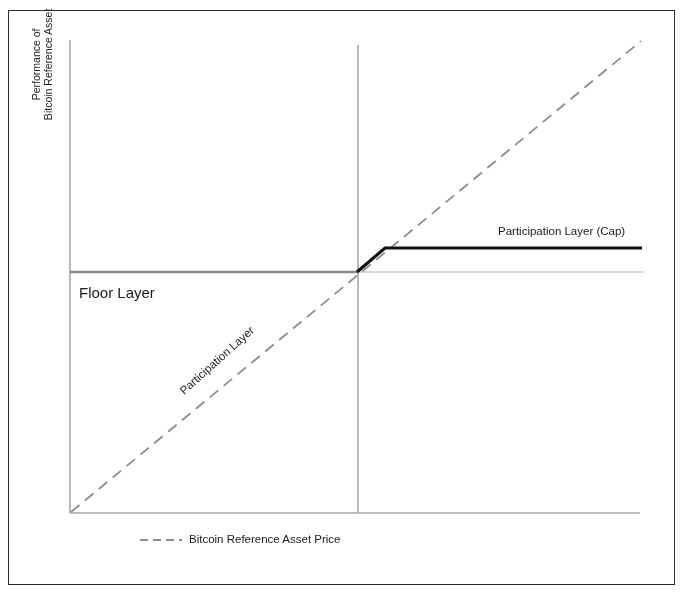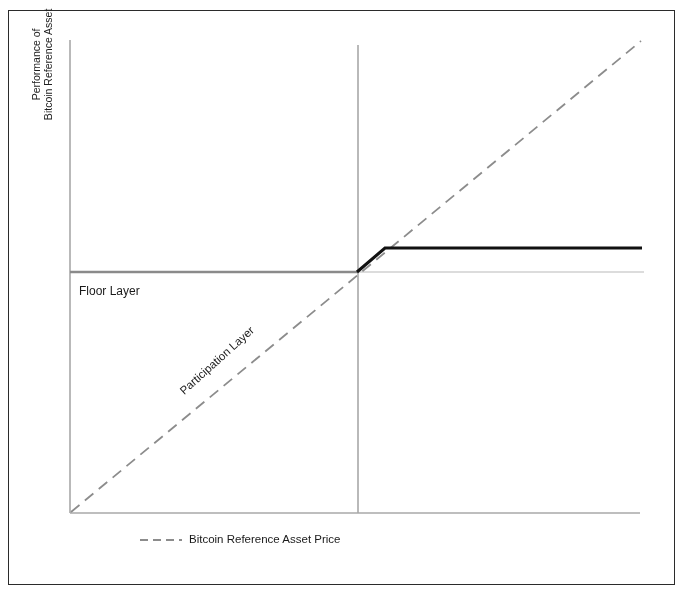--- a/index.html
+++ b/index.html
@@ -59,21 +59,21 @@
     font-size: 10.5px;
     text-align: center;
     transform: rotate(-90deg);
     transform-origin: 50% 50%;
     color: #202020;
   }
   #y-axis-label .l2 { display: block; }
   #floor-layer-label {
     left: 79px;
     top: 284px;
-    font-size: 12px;
+    font-size: 15px;
   }
   #participation-cap-label {
     left: 498px;
     top: 225px;
     font-size: 11.5px;
   }
   #participation-layer-label {
     left: 182px;
     top: 386px;
     font-size: 11.5px;
@@ -134,20 +134,21 @@
       <polyline points="357,272 385,248 642,248" fill="none" stroke="#111111" stroke-width="3.1" stroke-linejoin="miter" stroke-linecap="butt"></polyline>
     </svg>
 
     <div class="lbl" id="y-axis-label">
       <span class="l1">Performance of</span>
       <span class="l2">Bitcoin Reference Asset</span>
     </div>
 
     <div class="lbl" id="floor-layer-label">Floor Layer</div>
 
+    <div class="lbl" id="participation-cap-label">Participation Layer (Cap)</div>
 
     <div class="lbl" id="participation-layer-label">Participation Layer</div>
 
     <div id="legend">
 
       <div class="legend-item">
         <span class="swatch">
           <svg width="42" height="10" viewBox="0 0 42 10">
             <line x1="0" y1="5" x2="42" y2="5" stroke="#8c8c8c" stroke-width="1.8" stroke-dasharray="8 5"></line>
           </svg>

